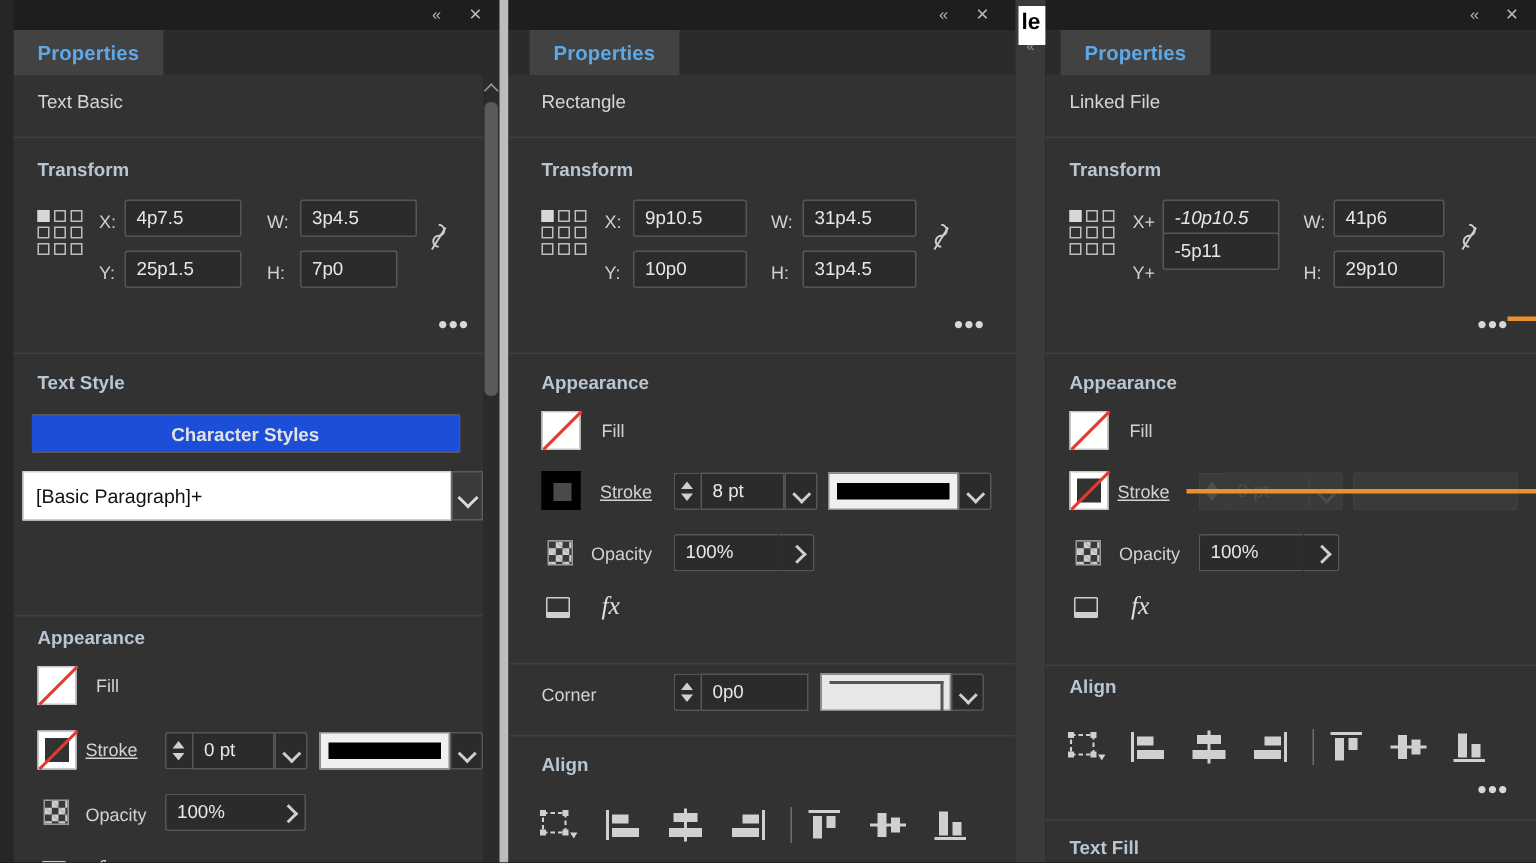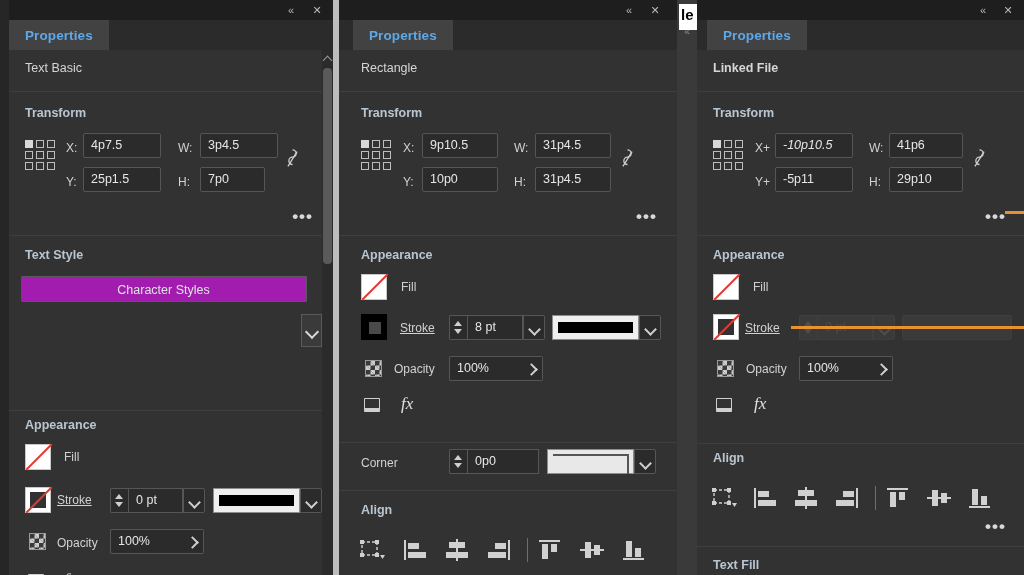--- a/index.html
+++ b/index.html
@@ -166,21 +166,21 @@
 
   
   .seg{
     position:absolute; height:26px; display:flex; border-radius:2px; overflow:hidden;
   }
   .seg > div{
     flex:1; text-align:center; font-size:12.5px; line-height:26px;
     border:1px solid #5a5a5a;
   }
   .seg > div.active{ background:#1f1f1f; color:#5fa8e8; font-weight:bold; }
-  .seg > div.inactive{ background:#a21caf; color:#e2e2e2; font-weight:normal; border-left:none; }
+  .seg > div.inactive{ background:#1d4ed8; color:#e2e2e2; font-weight:bold; border-left:none; }
 
   .whitefield{
     position:absolute; height:33px; background:#fff; color:#111;
     font-size:13px; line-height:32px; padding-left:8px;
     border:1px solid #cfcfcf; white-space:nowrap; overflow:hidden;
   }
   .whitecaret{
     position:absolute; width:21px; height:33px; background:#3a3a3a; border:1px solid #5a5a5a;
   }
   .whitecaret::after{
@@ -275,20 +275,21 @@
         <path d="M2 20 L12 4" stroke="#cfcfcf" stroke-width="1.4"></path>
       </svg>
 
       <div class="dots" style="right:20px; top:164px;">•••</div>
       <div class="hr" style="top:185px;"></div>
 
       <div class="sect-title" style="left:16px; top:198px;">Text Style</div>
       <div class="seg" style="left:12px; top:226px; width:286px;">
         <div class="inactive">Character Styles</div>
       </div>
+      <div class="whitefield" style="left:6px; top:264px; width:286px;">[Basic Paragraph]+</div>
       <div class="whitecaret" style="left:292px; top:264px;"></div>
       <div class="hr" style="top:360px;"></div>
 
       <div class="sect-title" style="left:16px; top:368px;">Appearance</div>
 
       <div class="swatch" style="left:16px; top:394px;">
           <div class="slash"></div>
         </div>
       <div class="lbl" style="left:55px; top:400px;">Fill</div>
 
@@ -460,21 +461,21 @@
     <div class="panel-topbar">
       <div class="topbar-btn" style="right:33px;">«</div>
       <div class="topbar-btn" style="right:8px;">✕</div>
     </div>
 
     <div class="tabstrip">
       <div class="tab" style="left:10px;">Properties</div>
     </div>
 
     <div class="panel-body">
-      <div class="obj-name" style="top:11px; left:16px;font-weight:bold;">Linked File</div>
+      <div class="obj-name" style="top:11px; left:16px;">Linked File</div>
       <div class="hr" style="top:41px;"></div>
 
       <div class="sect-title" style="left:16px; top:56px;">Transform</div>
 
       <div class="refgrid" style="left:16px; top:90px;">
         <i class="on" style="left:0;top:0;"></i>
           <i style="left:11px;top:0;"></i>
           <i style="left:22px;top:0;"></i>
         <i style="left:0;top:11px;"></i>
           <i style="left:11px;top:11px;"></i>
@@ -483,21 +484,21 @@
           <i style="left:11px;top:22px;"></i>
           <i style="left:22px;top:22px;"></i>
       </div>
 
       <div class="lbl" style="left:58px; top:91px;">X+</div>
       <div class="field" style="left:78px; top:83px; width:78px;font-style:italic;">-10p10.5</div>
       <div class="lbl" style="left:172px; top:91px;">W:</div>
       <div class="field" style="left:192px; top:83px; width:74px;">41p6</div>
 
       <div class="lbl" style="left:58px; top:125px;">Y+</div>
-      <div class="field" style="left:78px; top:117px; width:78px;">-5p11</div>
+      <div class="field" style="left:78px; top:105px; width:78px;">-5p11</div>
       <div class="lbl" style="left:172px; top:125px;">H:</div>
       <div class="field" style="left:192px; top:117px; width:74px;">29p10</div>
 
       <svg class="linkicon" style="left:276px; top:98px;" viewBox="0 0 14 24">
         <path d="M7 2 a4 4 0 0 1 0 8 a4 4 0 0 0 0 8 a4 4 0 0 1 0 -8 a4 4 0 0 0 0 -8 z" fill="none" stroke="#cfcfcf" stroke-width="1.4"></path>
         <path d="M2 20 L12 4" stroke="#cfcfcf" stroke-width="1.4"></path>
       </svg>
 
       <div class="dots" style="left:288px; top:164px;">•••</div>
       <div class="orange-line" style="left:308px; top:161px; width:19px;"></div>

